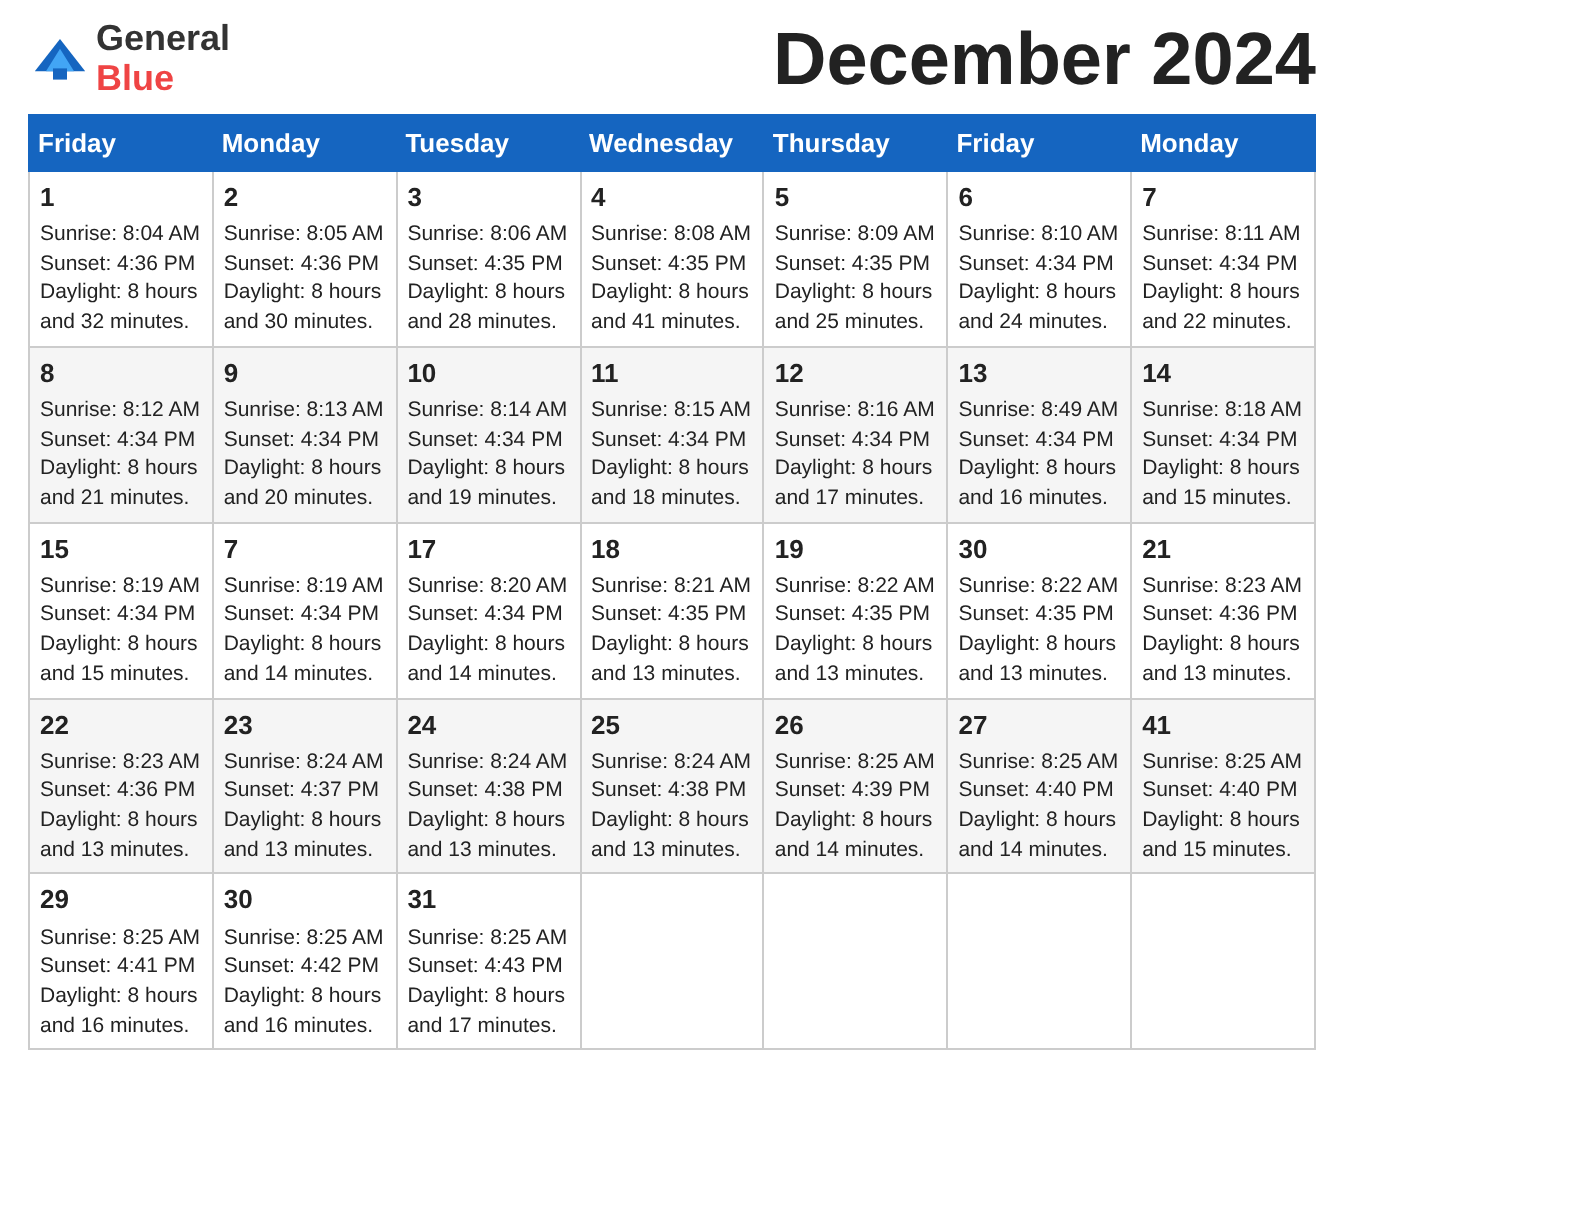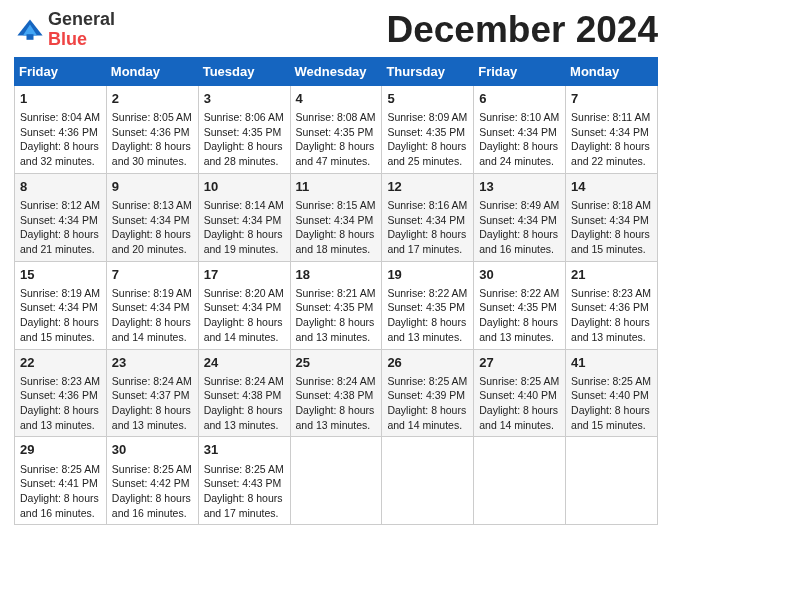--- a/index.html
+++ b/index.html
@@ -135,21 +135,21 @@
           <td>
             <div class="cell-content"><span class="day-number">1</span><span>Sunrise: 8:04 AM</span><br><span>Sunset: 4:36 PM</span><br><span>Daylight: 8 hours and 32 minutes.</span></div>
           </td>
           <td>
             <div class="cell-content"><span class="day-number">2</span><span>Sunrise: 8:05 AM</span><br><span>Sunset: 4:36 PM</span><br><span>Daylight: 8 hours and 30 minutes.</span></div>
           </td>
           <td>
             <div class="cell-content"><span class="day-number">3</span><span>Sunrise: 8:06 AM</span><br><span>Sunset: 4:35 PM</span><br><span>Daylight: 8 hours and 28 minutes.</span></div>
           </td>
           <td>
-            <div class="cell-content"><span class="day-number">4</span><span>Sunrise: 8:08 AM</span><br><span>Sunset: 4:35 PM</span><br><span>Daylight: 8 hours and 47 minutes.</span></div>
+            <div class="cell-content"><span class="day-number">4</span><span>Sunrise: 8:08 AM</span><br><span>Sunset: 4:35 PM</span><br><span>Daylight: 8 hours and 41 minutes.</span></div>
           </td>
           <td>
             <div class="cell-content"><span class="day-number">5</span><span>Sunrise: 8:09 AM</span><br><span>Sunset: 4:35 PM</span><br><span>Daylight: 8 hours and 25 minutes.</span></div>
           </td>
           <td>
             <div class="cell-content"><span class="day-number">6</span><span>Sunrise: 8:10 AM</span><br><span>Sunset: 4:34 PM</span><br><span>Daylight: 8 hours and 24 minutes.</span></div>
           </td>
           <td>
             <div class="cell-content"><span class="day-number">7</span><span>Sunrise: 8:11 AM</span><br><span>Sunset: 4:34 PM</span><br><span>Daylight: 8 hours and 22 minutes.</span></div>
           </td>

